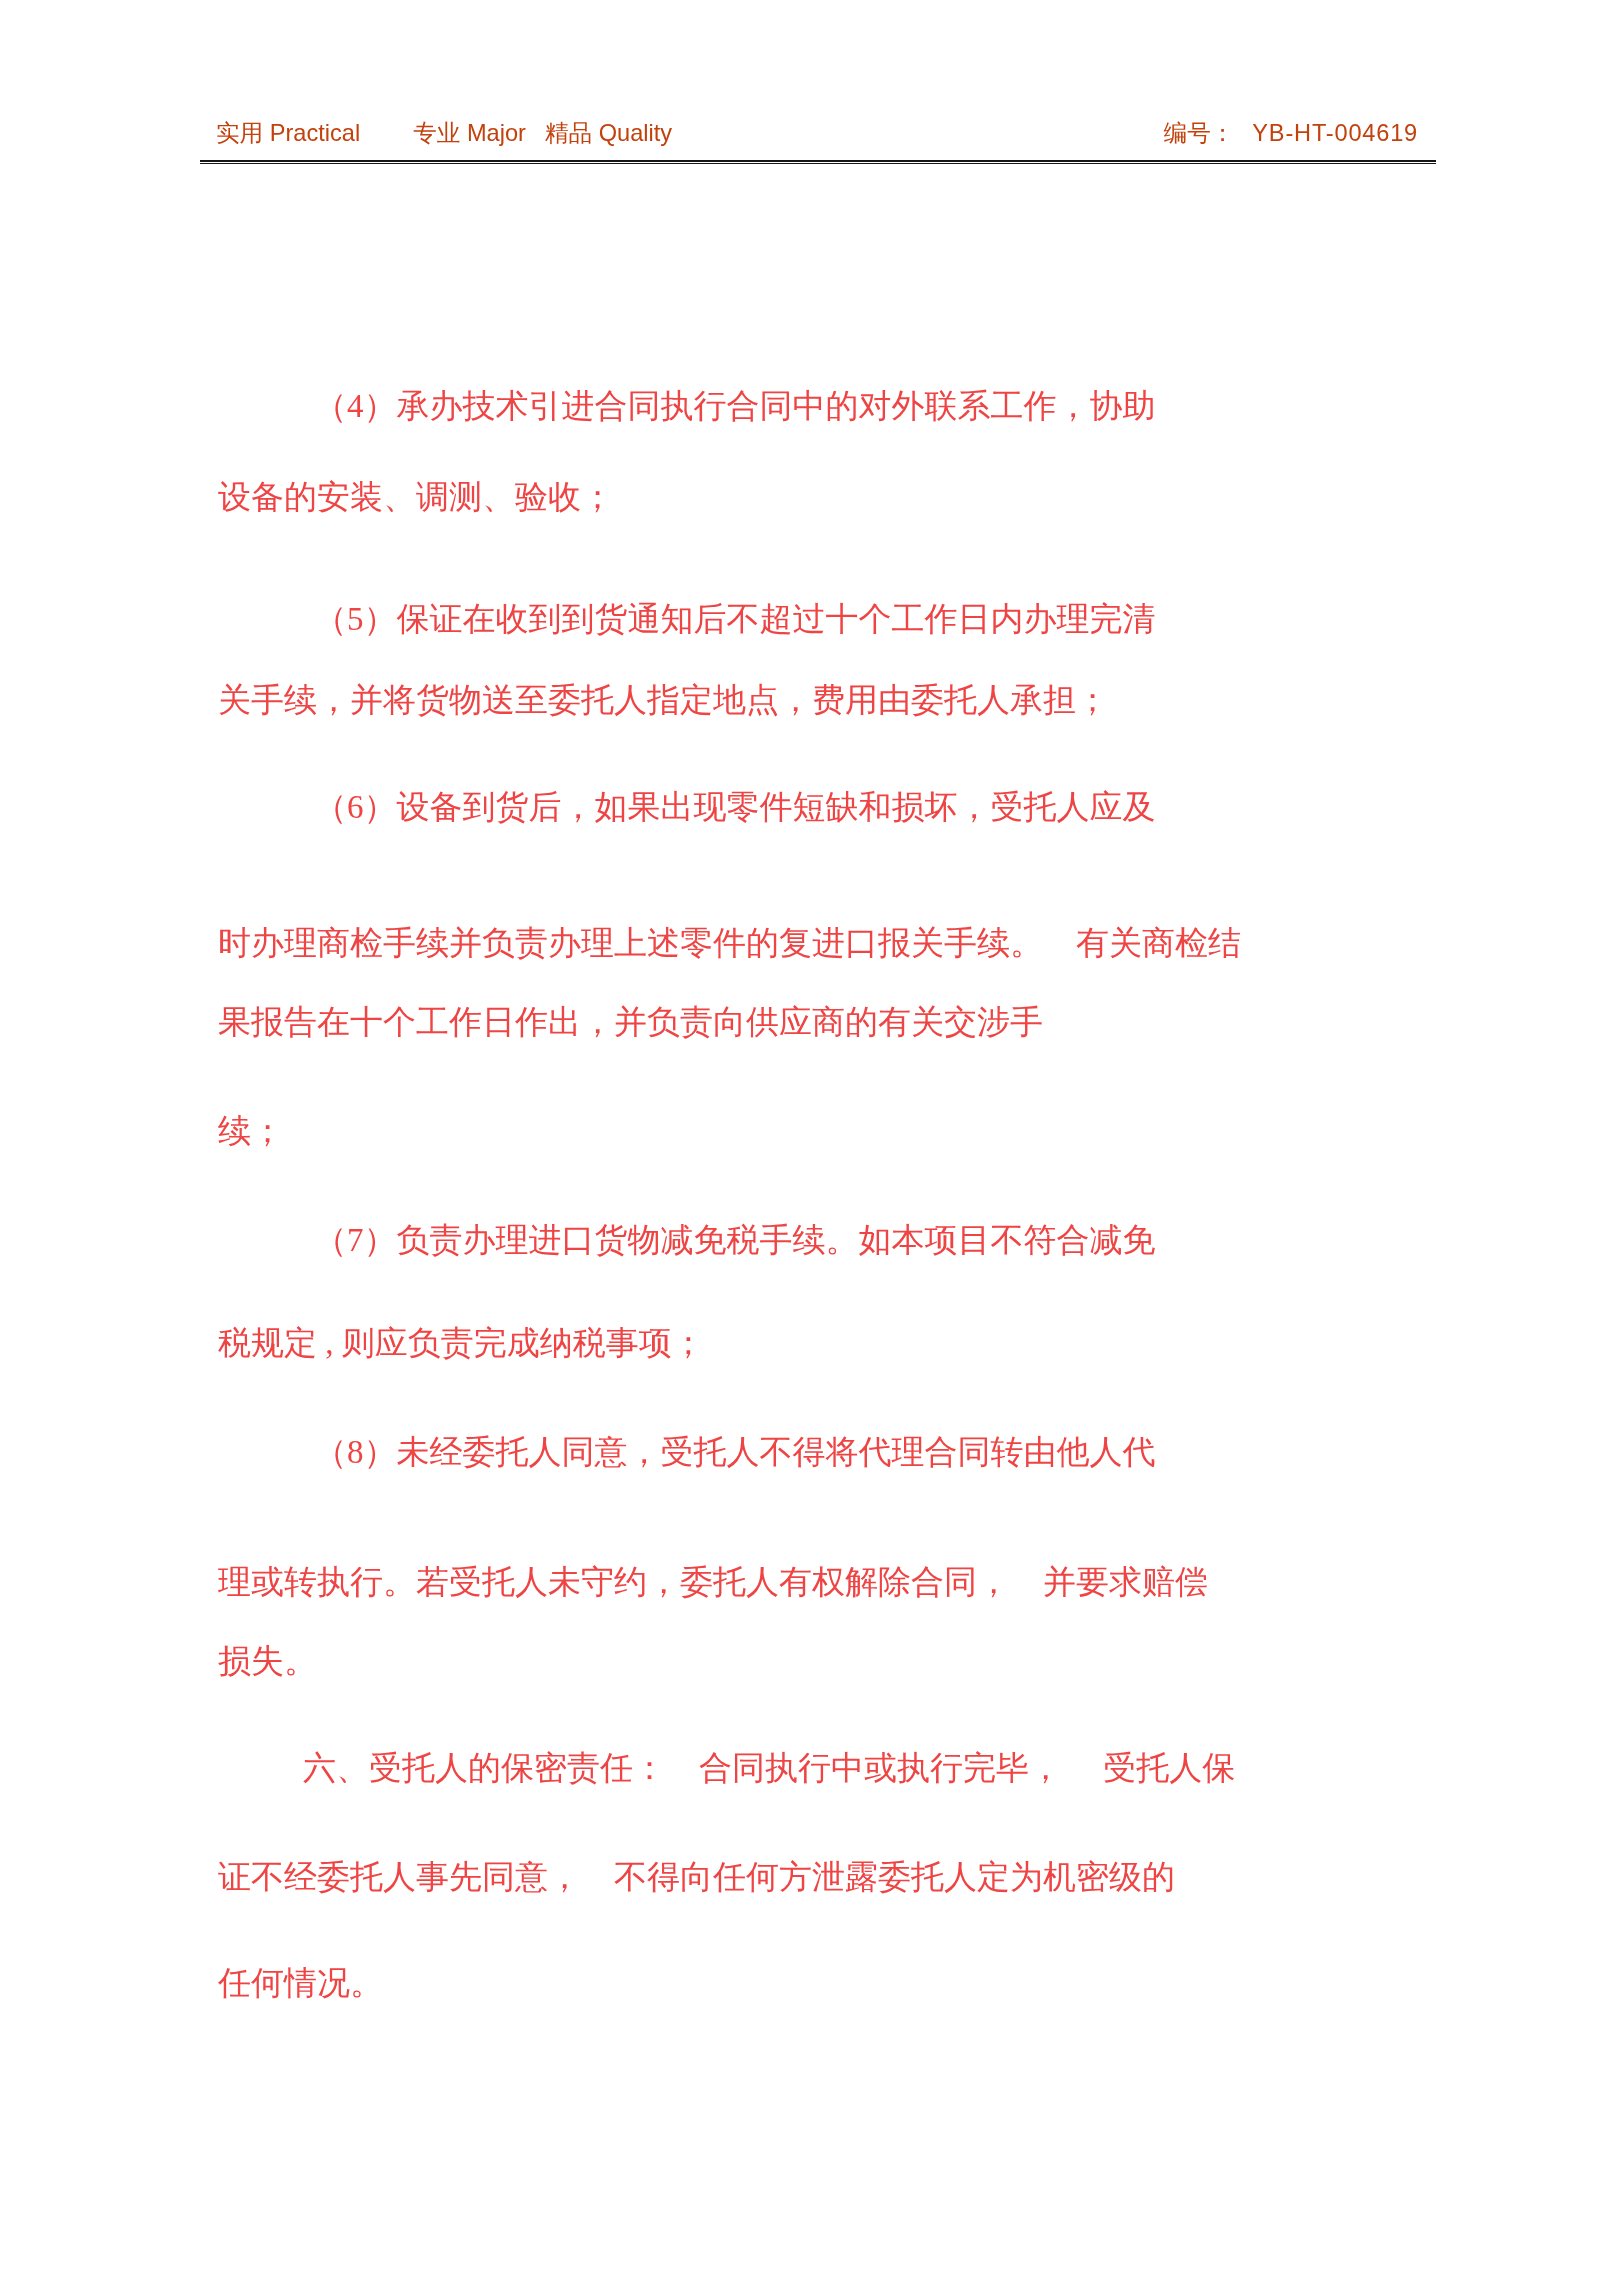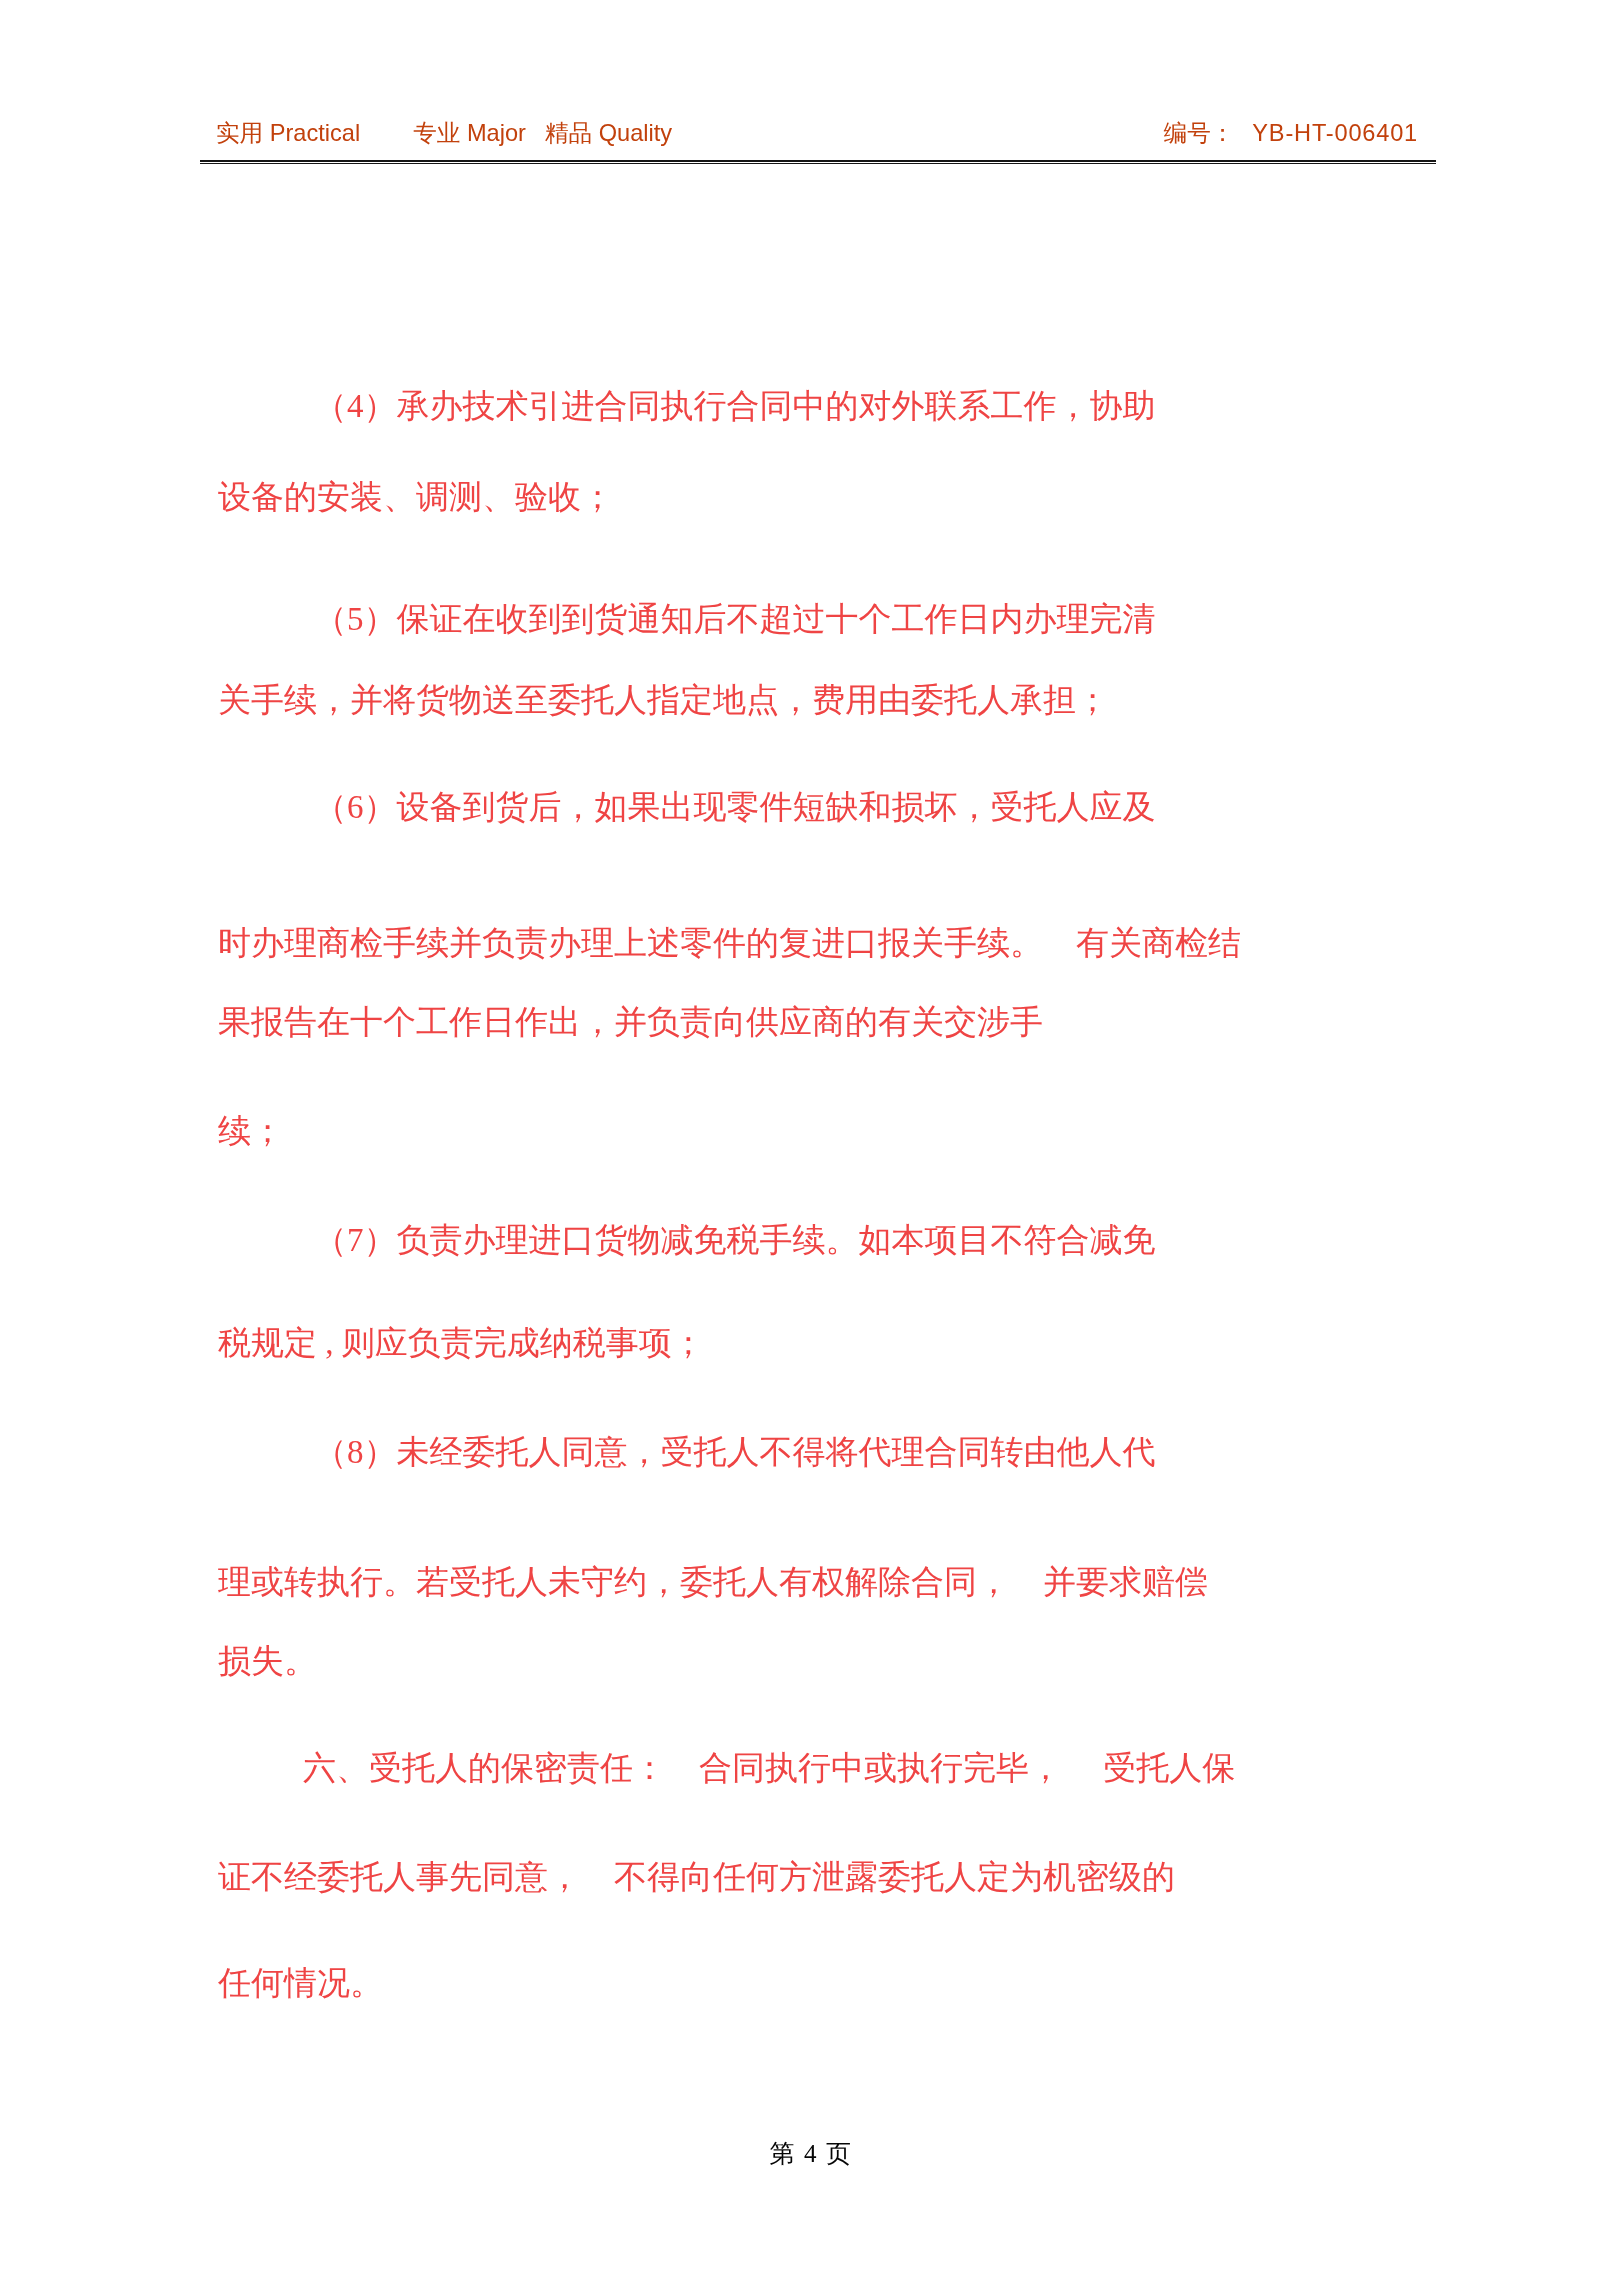--- a/index.html
+++ b/index.html
@@ -85,21 +85,21 @@
 <div class="page">
 
   <div class="header">
     <div class="header-left">
       <span class="brand-item">实用 Practical</span>
       <span class="brand-item">专业 Major</span>
       <span class="brand-item tight">精品 Quality</span>
     </div>
     <div class="header-right">
       <span class="doc-no-label">编号：</span>
-      <span class="doc-no-value">YB-HT-006401</span>
+      <span class="doc-no-value">YB-HT-004619</span>
     </div>
   </div>
   <div class="header-rule"></div>
 
   <main>
     <div class="line indent" style="top:342px">（4）承办技术引进合同执行合同中的对外联系工作，协助</div>
     <div class="line" style="top:433px">设备的安装、调测、验收；</div>
     <div class="line indent" style="top:555px">（5）保证在收到到货通知后不超过十个工作日内办理完清</div>
     <div class="line" style="top:636px">关手续，并将货物送至委托人指定地点，费用由委托人承担；</div>
     <div class="line indent" style="top:743px">（6）设备到货后，如果出现零件短缺和损坏，受托人应及</div>
@@ -109,18 +109,15 @@
     <div class="line indent" style="top:1176px">（7）负责办理进口货物减免税手续。如本项目不符合减免</div>
     <div class="line" style="top:1279px">税规定 , 则应负责完成纳税事项；</div>
     <div class="line indent" style="top:1388px">（8）未经委托人同意，受托人不得将代理合同转由他人代</div>
     <div class="line" style="top:1518px">理或转执行。若受托人未守约，委托人有权解除合同，　并要求赔偿</div>
     <div class="line" style="top:1597px">损失。</div>
     <div class="line indent-six" style="top:1704px">六、受托人的保密责任：　合同执行中或执行完毕，　 受托人保</div>
     <div class="line" style="top:1813px">证不经委托人事先同意，　不得向任何方泄露委托人定为机密级的</div>
     <div class="line" style="top:1919px">任何情况。</div>
   </main>
 
-  <div class="footer">
-    <span>第 4 页</span>
-  </div>
 
 </div>
 
 
 </body></html>

